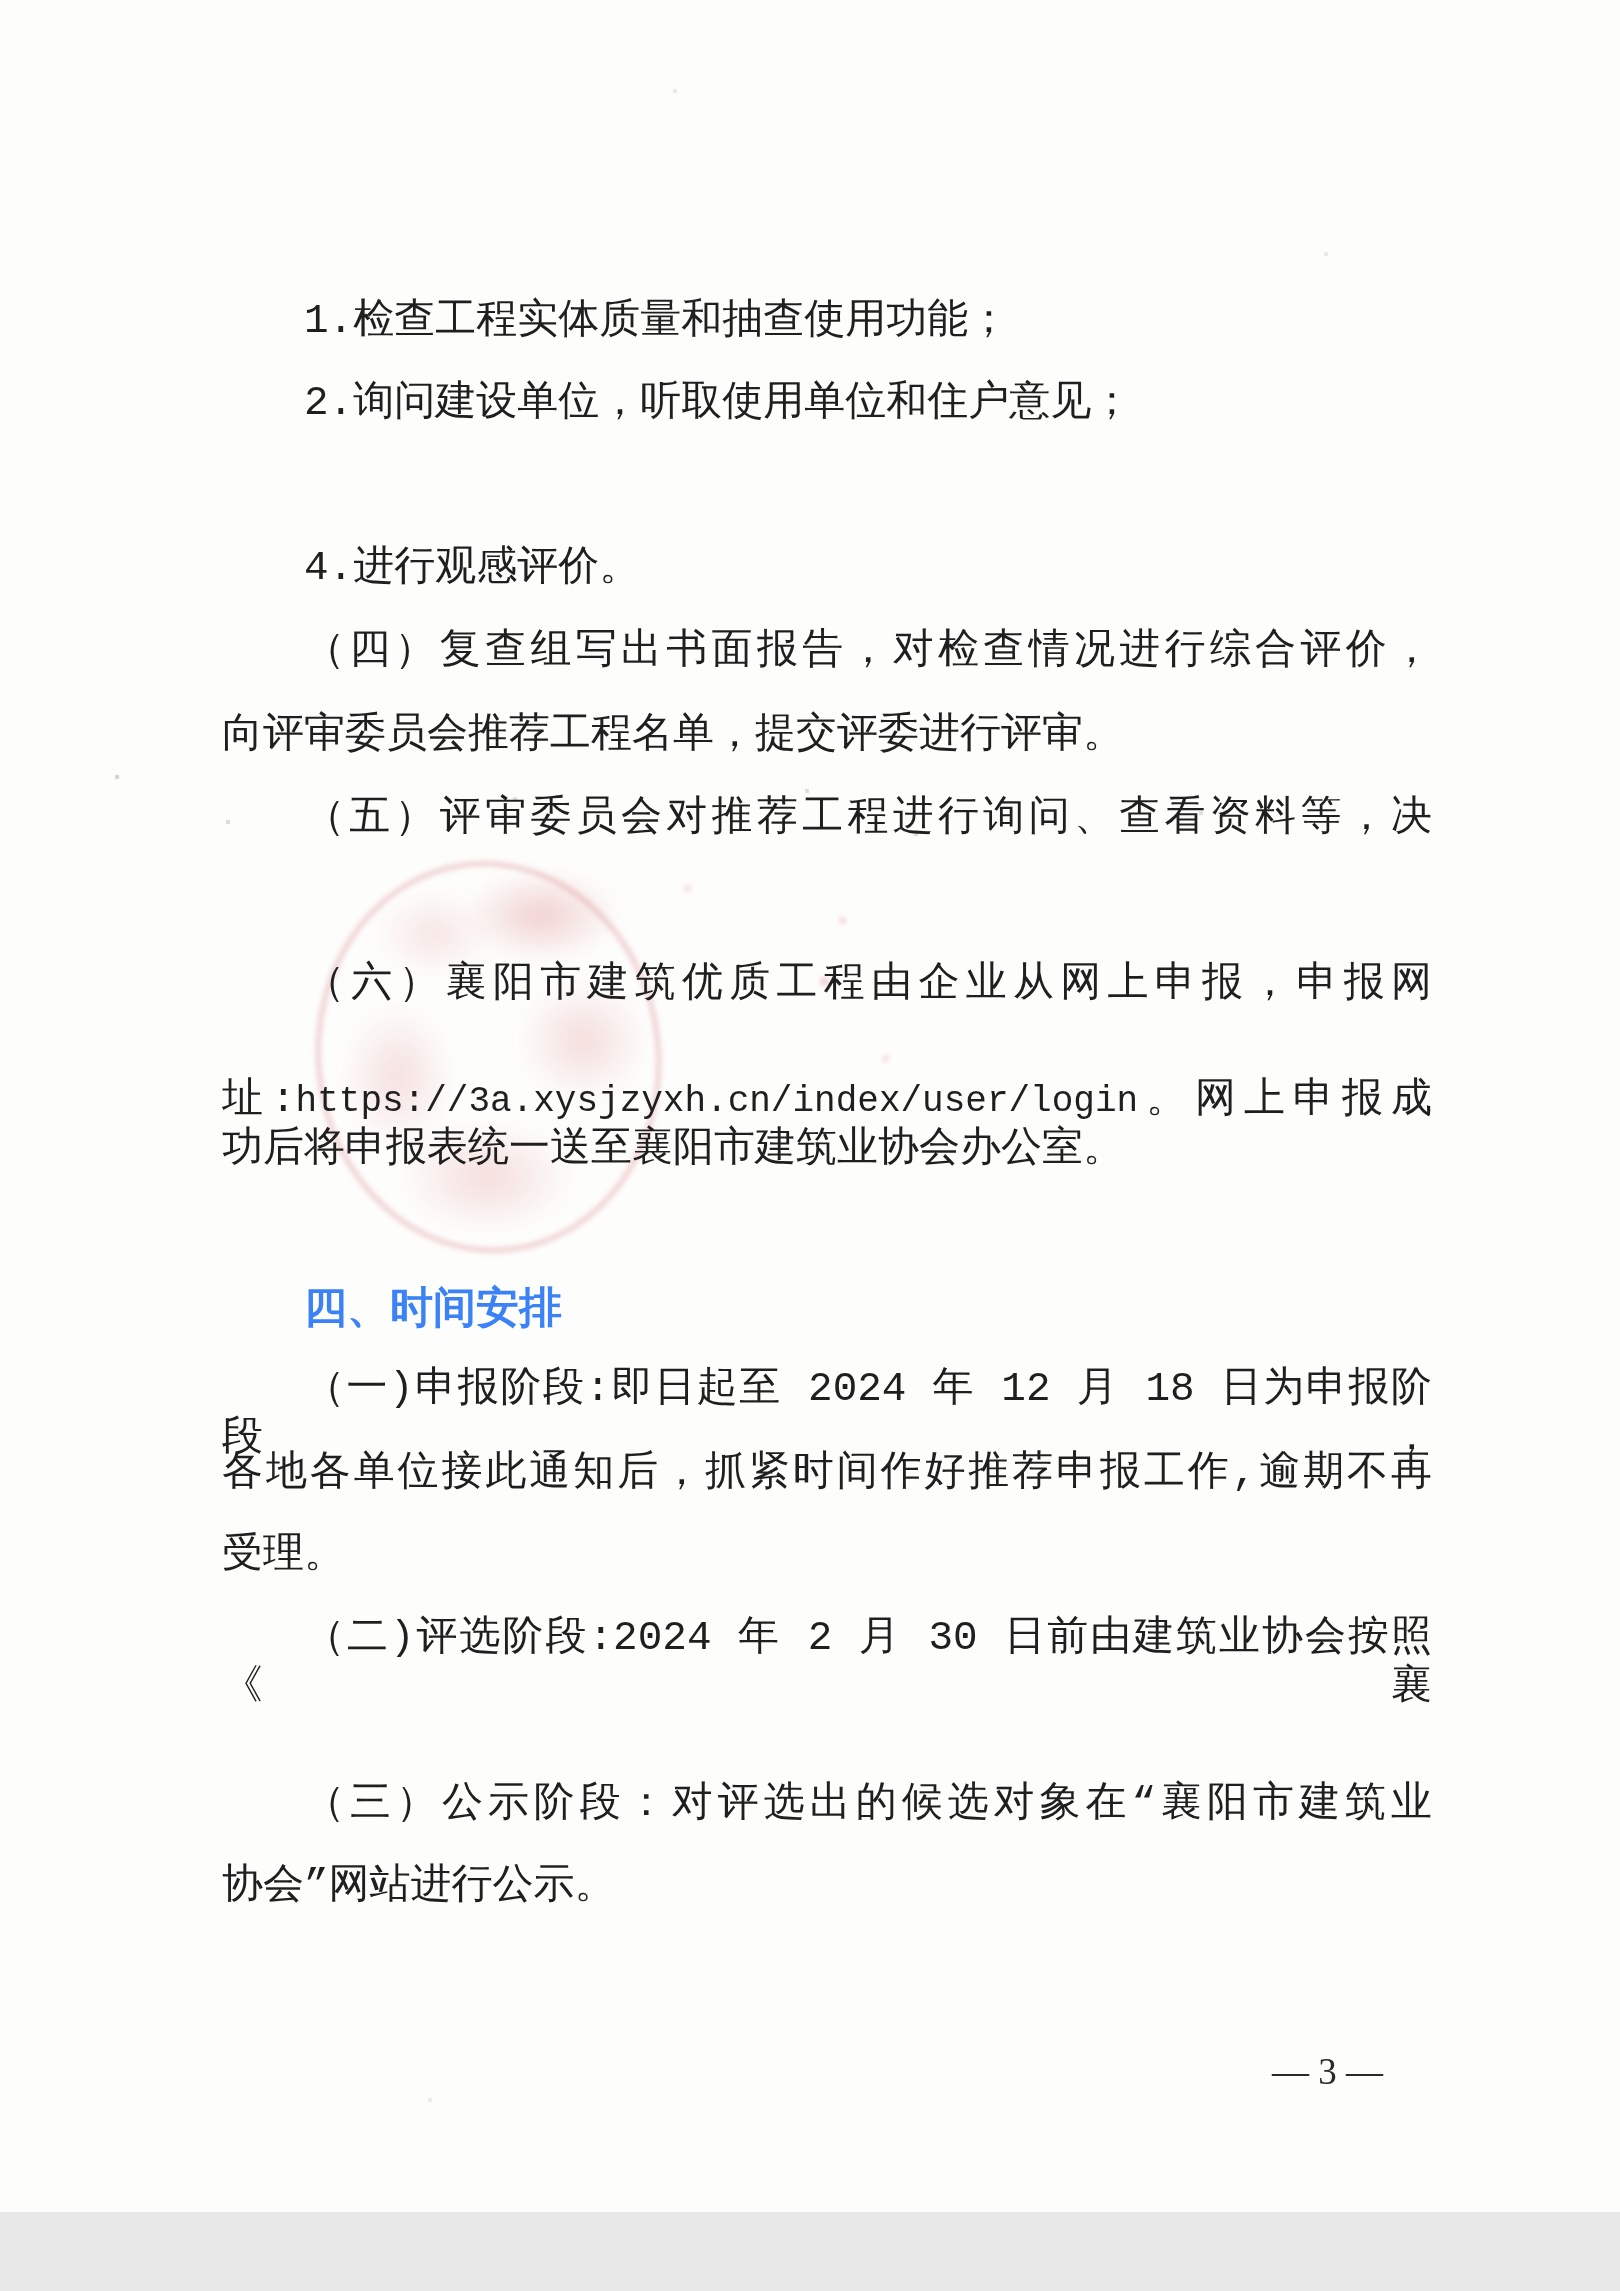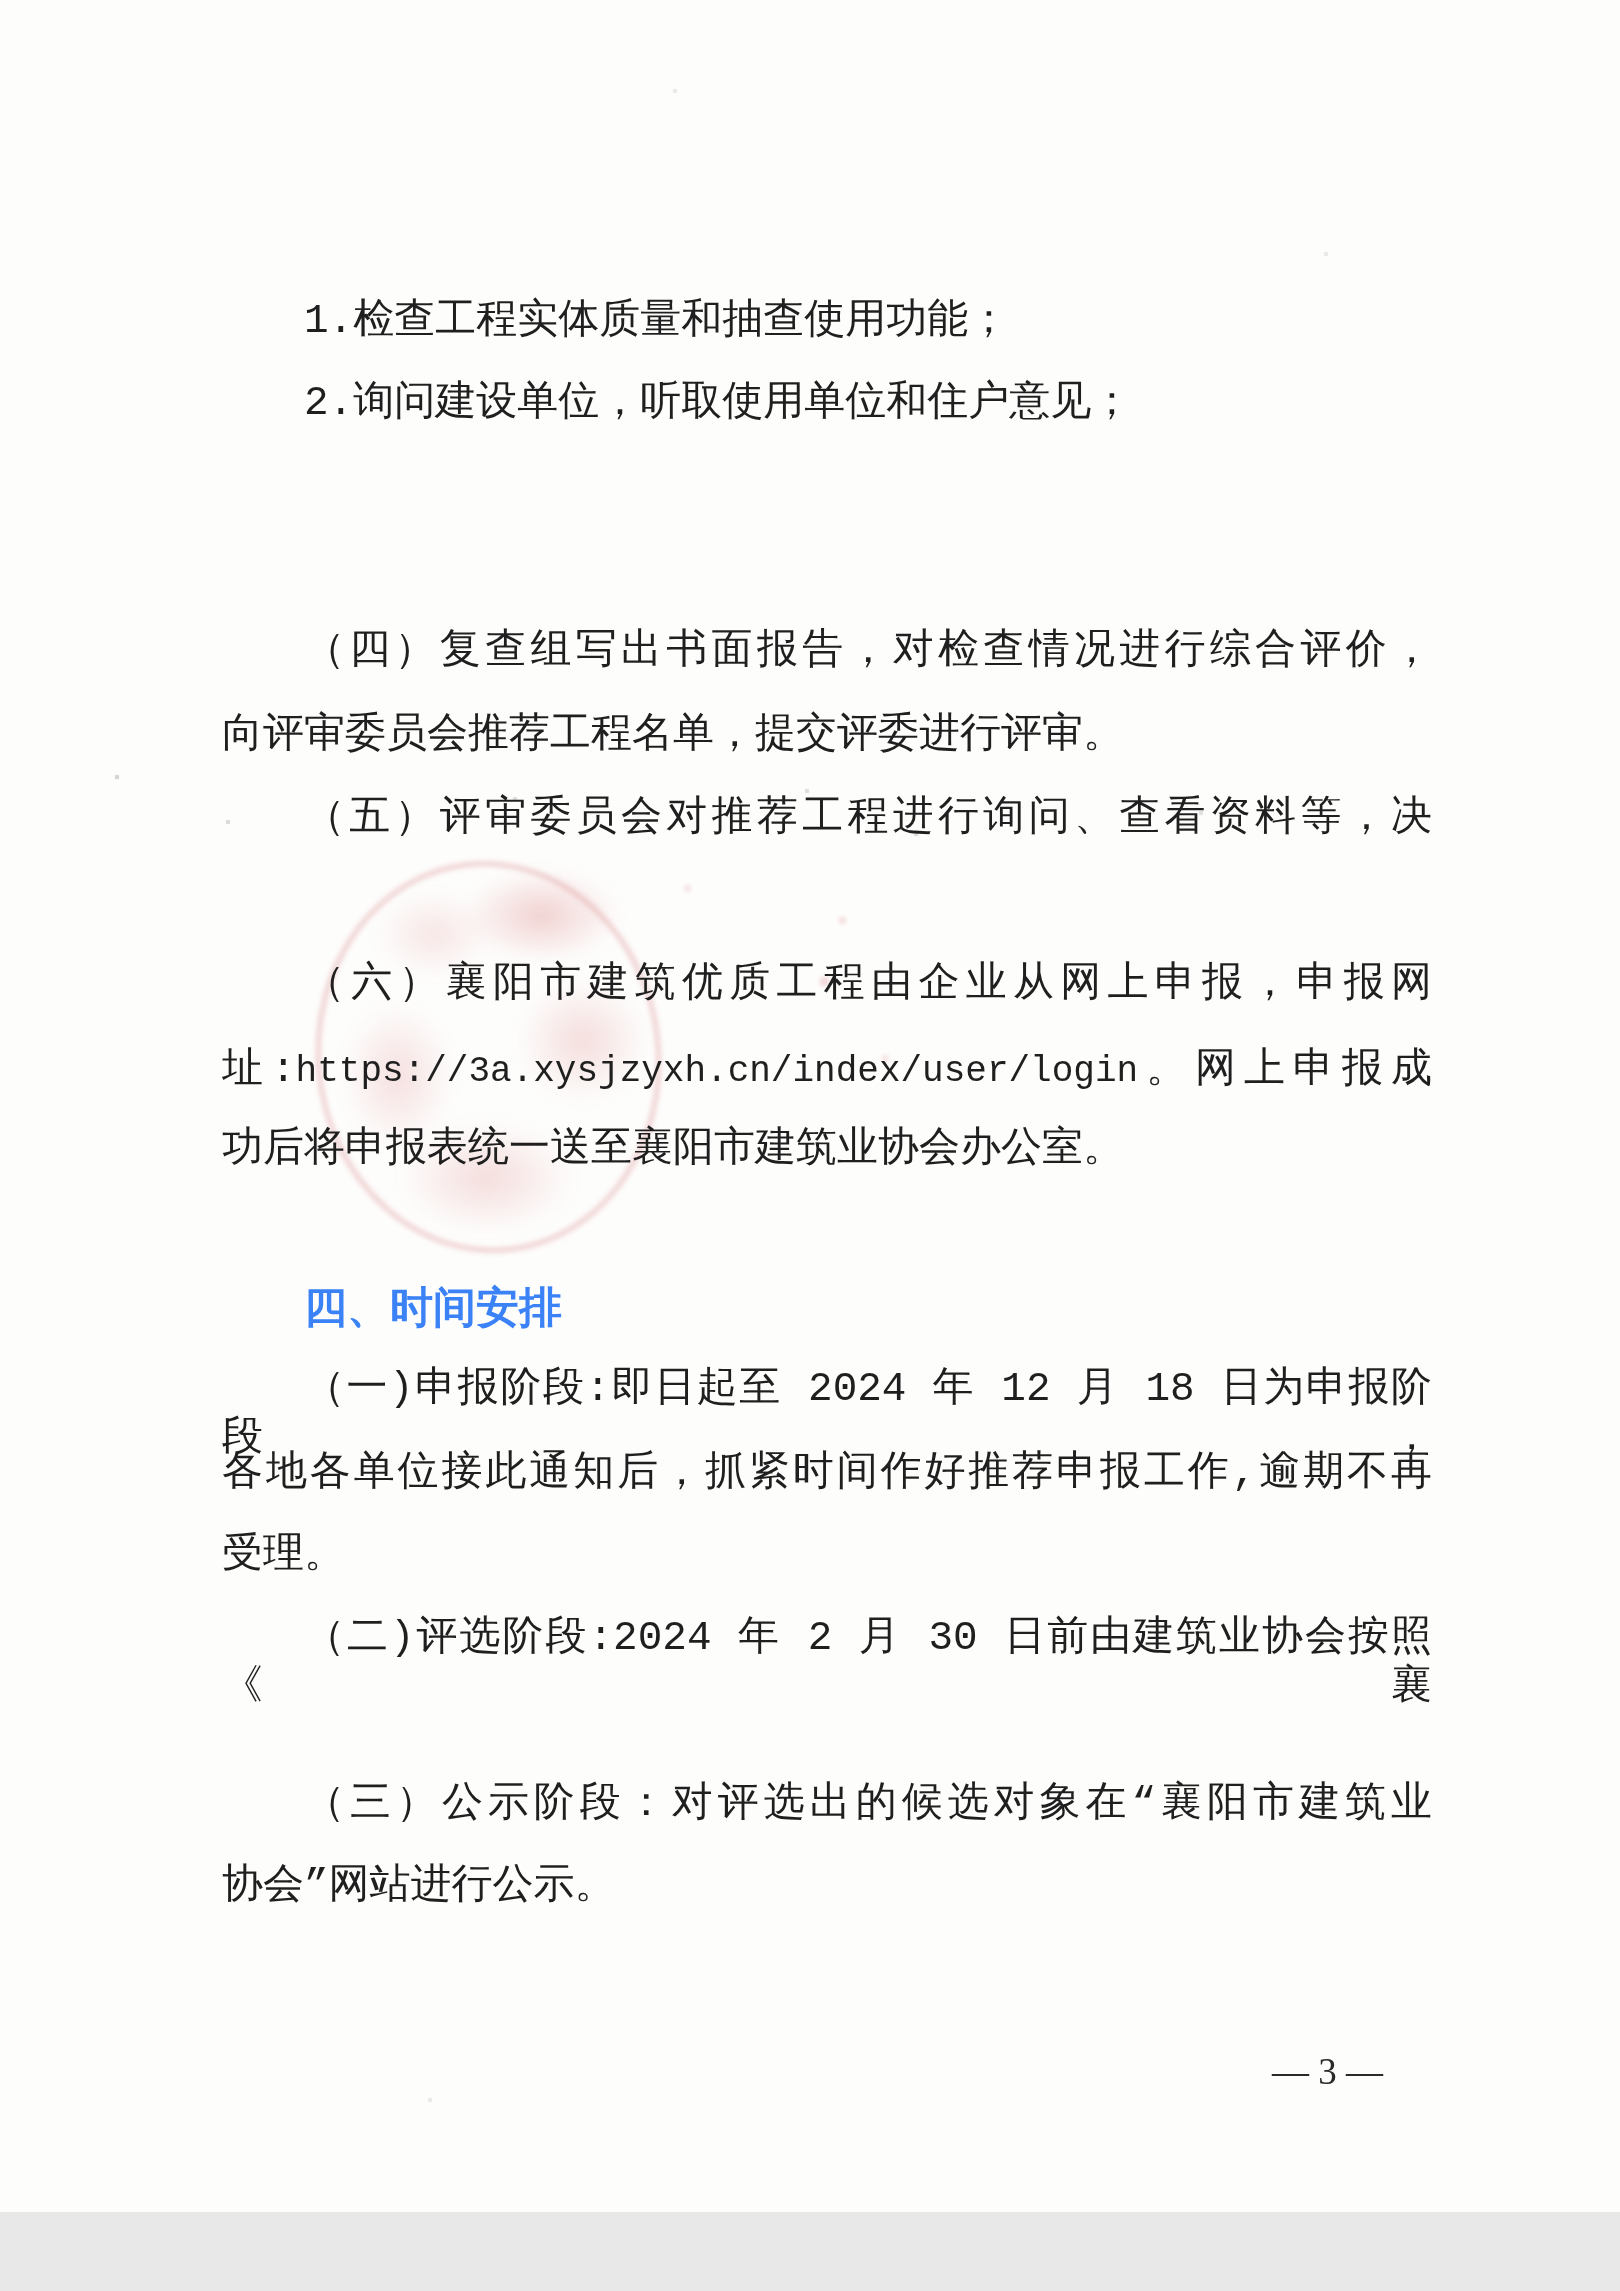--- a/index.html
+++ b/index.html
@@ -95,27 +95,28 @@
     <div class="stamp-blob b1"></div>
     <div class="stamp-blob b2"></div>
     <div class="stamp-blob b3"></div>
     <div class="stamp-blob b4"></div>
     <div class="stamp-blob b5"></div>
   </div>
   <div class="stamp-dots"></div>
 
   <div class="line indent" style="top:297px">1.检查工程实体质量和抽查使用功能；</div>
   <div class="line indent" style="top:379px">2.询问建设单位，听取使用单位和住户意见；</div>
+  <div class="line indent" style="top:544px">4.进行观感评价。</div>
 
   <div class="line indent just" style="top:627px">（四）复查组写出书面报告，对检查情况进行综合评价，</div>
   <div class="line" style="top:711px">向评审委员会推荐工程名单，提交评委进行评审。</div>
   <div class="line indent just" style="top:794px">（五）评审委员会对推荐工程进行询问、查看资料等，决</div>
   <div class="line indent just" style="top:960px">（六）襄阳市建筑优质工程由企业从网上申报，申报网</div>
 
-  <div class="line just" style="top:1046px"><span>址:</span><span class="url-part">https://3a.xysjzyxh.cn/index/user/login</span><span>。网上申报成</span></div>
+  <div class="line just" style="top:1076px"><span>址:</span><span class="url-part">https://3a.xysjzyxh.cn/index/user/login</span><span>。网上申报成</span></div>
 
   <div class="line" style="top:1125px">功后将申报表统一送至襄阳市建筑业协会办公室。</div>
 
   <div class="heading" style="top:1282px">四、时间安排</div>
 
   <div class="line indent just" style="top:1365px">（一)申报阶段:即日起至 2024 年 12 月 18 日为申报阶段，</div>
   <div class="line just" style="top:1449px">各地各单位接此通知后，抓紧时间作好推荐申报工作,逾期不再</div>
   <div class="line" style="top:1531px">受理。</div>
   <div class="line indent just" style="top:1614px">（二)评选阶段:2024 年 2 月 30 日前由建筑业协会按照《襄</div>
   <div class="line indent just" style="top:1780px">（三）公示阶段：对评选出的候选对象在“襄阳市建筑业</div>

